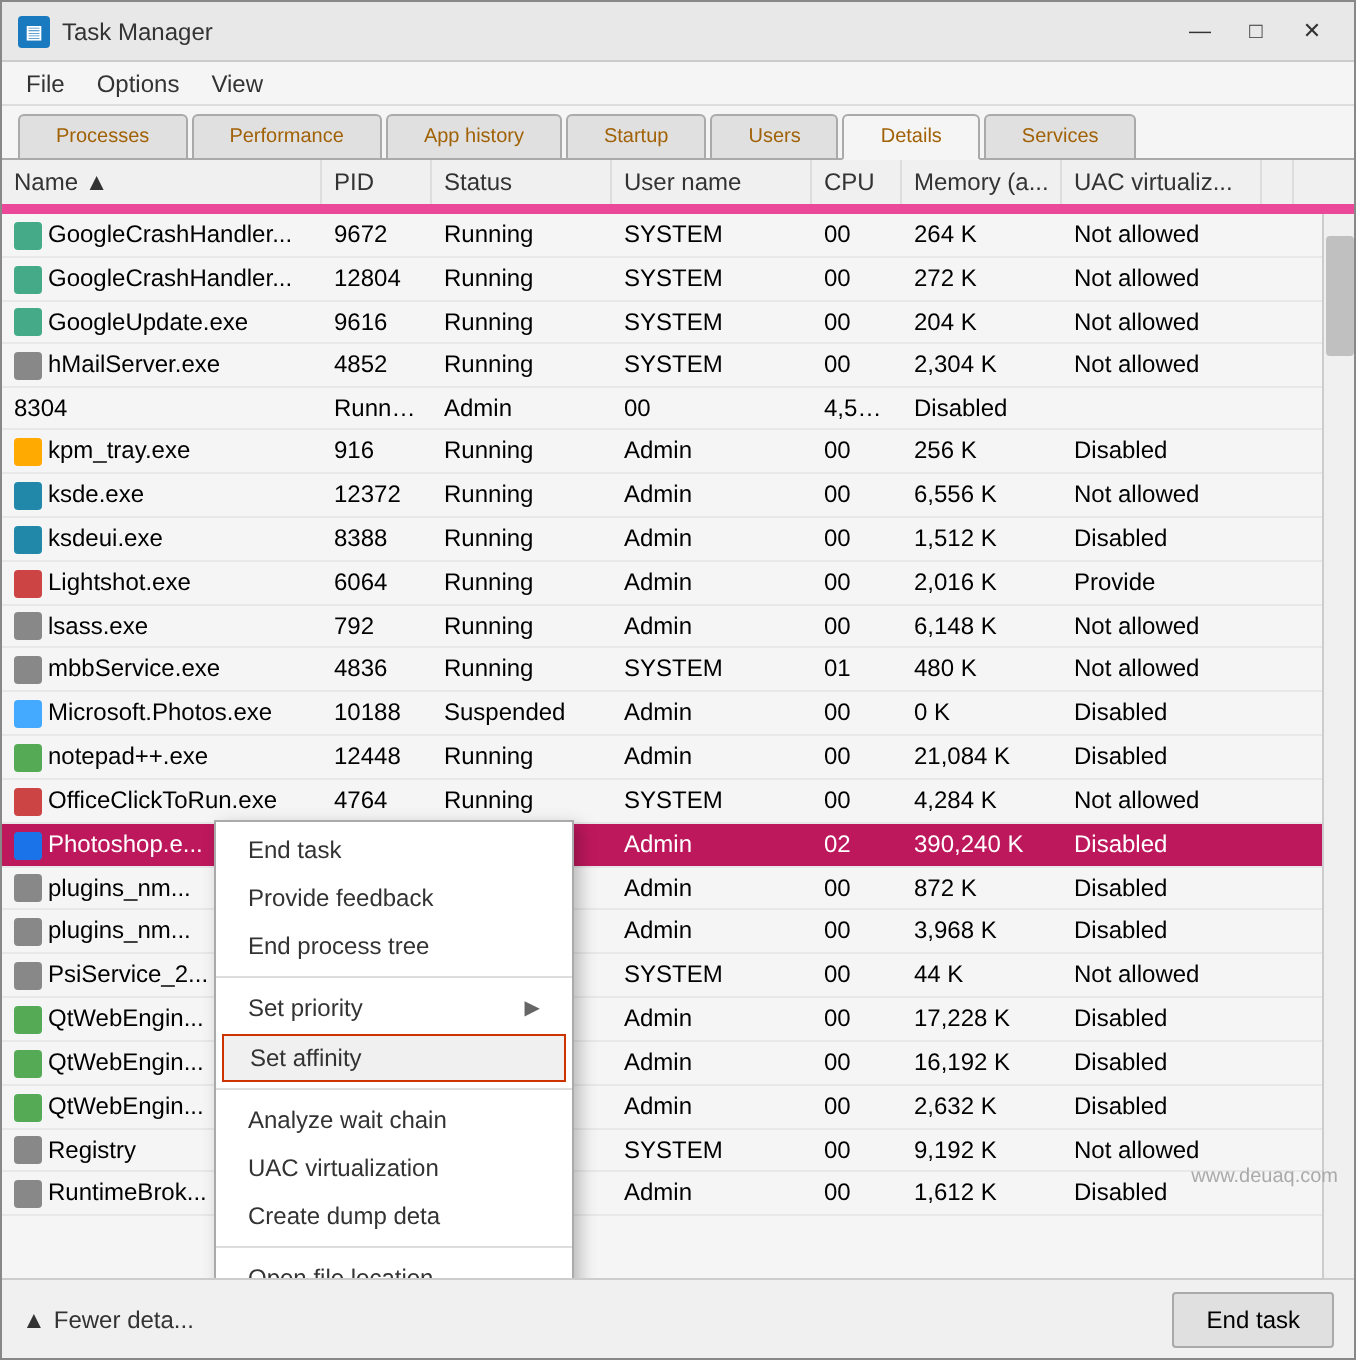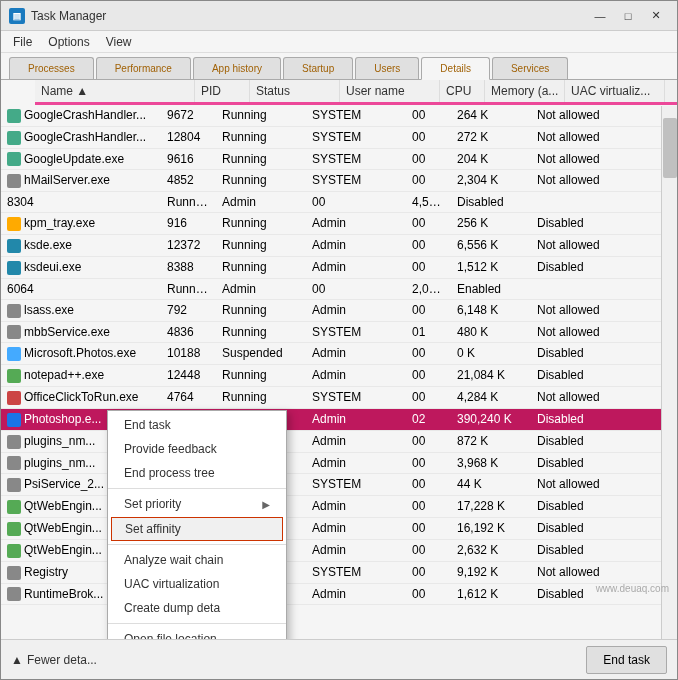--- a/index.html
+++ b/index.html
@@ -128,25 +128,24 @@
     .table-container {
       flex: 1;
       overflow: hidden;
       position: relative;
     }
 
     .table-header {
       display: grid;
       grid-template-columns: 160px 55px 90px 100px 45px 80px 100px 16px;
       background: #f0f0f0;
-      border-bottom: 3px solid #ec4899;
+      border-bottom: 5px solid #ec4899;
       position: sticky;
       top: 0;
       z-index: 1;
-      margin-left: 34px;
     }
 
     .th {
       padding: 4px 6px;
       font-size: 12px;
       font-weight: normal;
       color: #333;
       border-right: 1px solid #ddd;
       cursor: pointer;
       white-space: nowrap;
@@ -397,26 +396,27 @@
         <div class="table-row">
           <div class="td"><span class="process-icon" style="background:#28a;"></span>ksdeui.exe</div>
           <div class="td">8388</div>
           <div class="td">Running</div>
           <div class="td">Admin</div>
           <div class="td">00</div>
           <div class="td">1,512 K</div>
           <div class="td">Disabled</div>
         </div>
         <div class="table-row">
+          <div class="td"><span class="process-icon" style="background:#c44;"></span>Lightshot.exe</div>
           <div class="td">6064</div>
           <div class="td">Running</div>
           <div class="td">Admin</div>
           <div class="td">00</div>
           <div class="td">2,016 K</div>
-          <div class="td">Enabled</div>
+          <div class="td">Provide</div>
         </div>
         <div class="table-row">
           <div class="td"><span class="process-icon" style="background:#888;"></span>lsass.exe</div>
           <div class="td">792</div>
           <div class="td">Running</div>
           <div class="td">Admin</div>
           <div class="td">00</div>
           <div class="td">6,148 K</div>
           <div class="td">Not allowed</div>
         </div>

